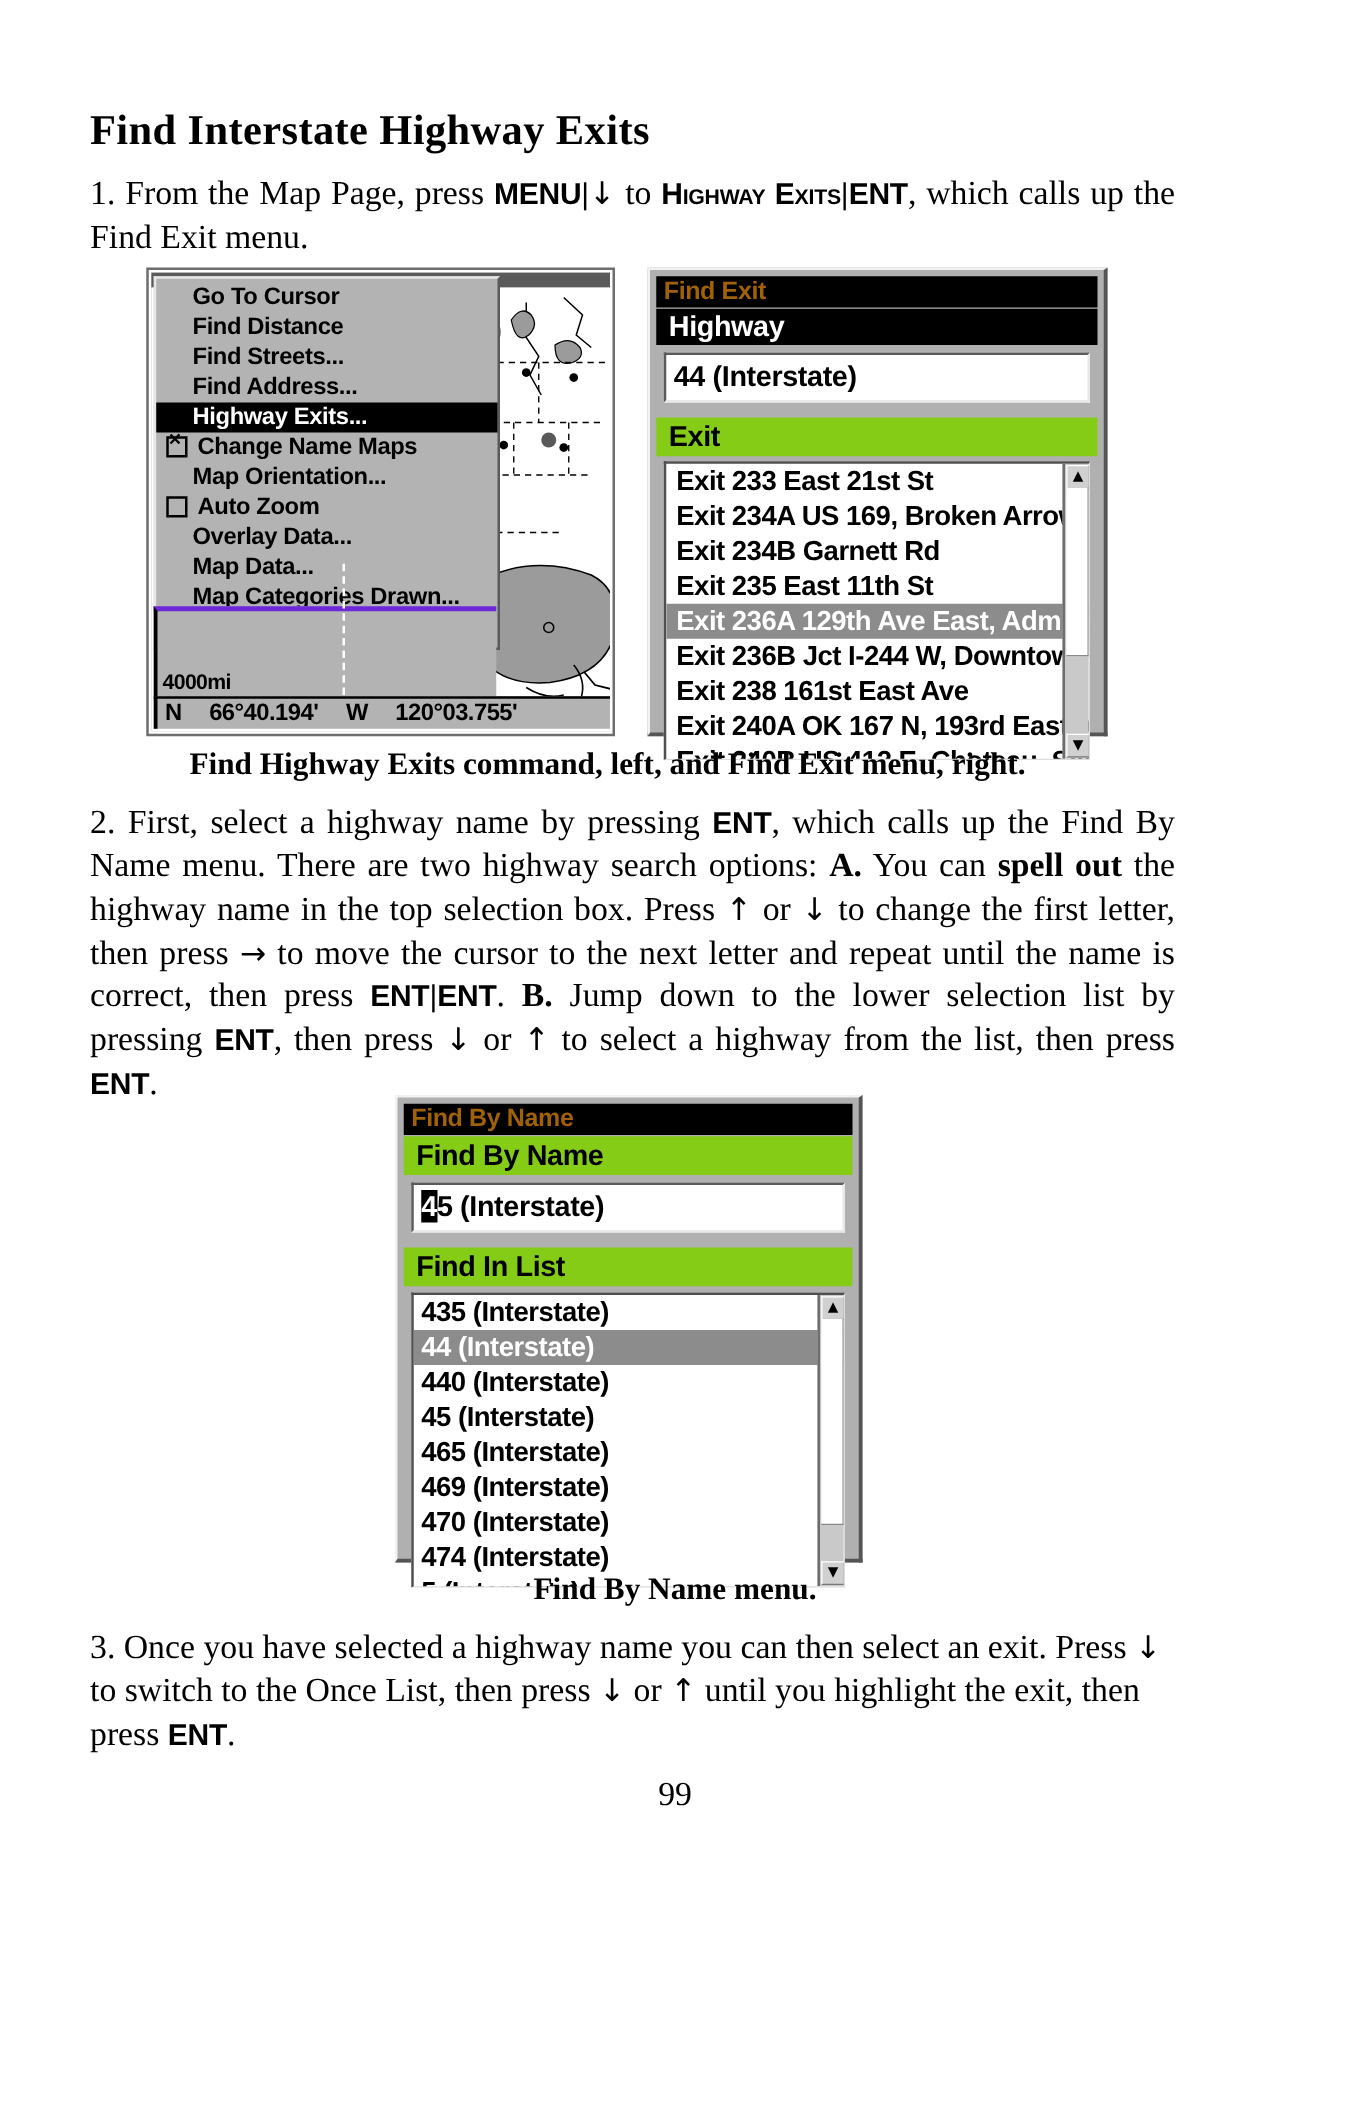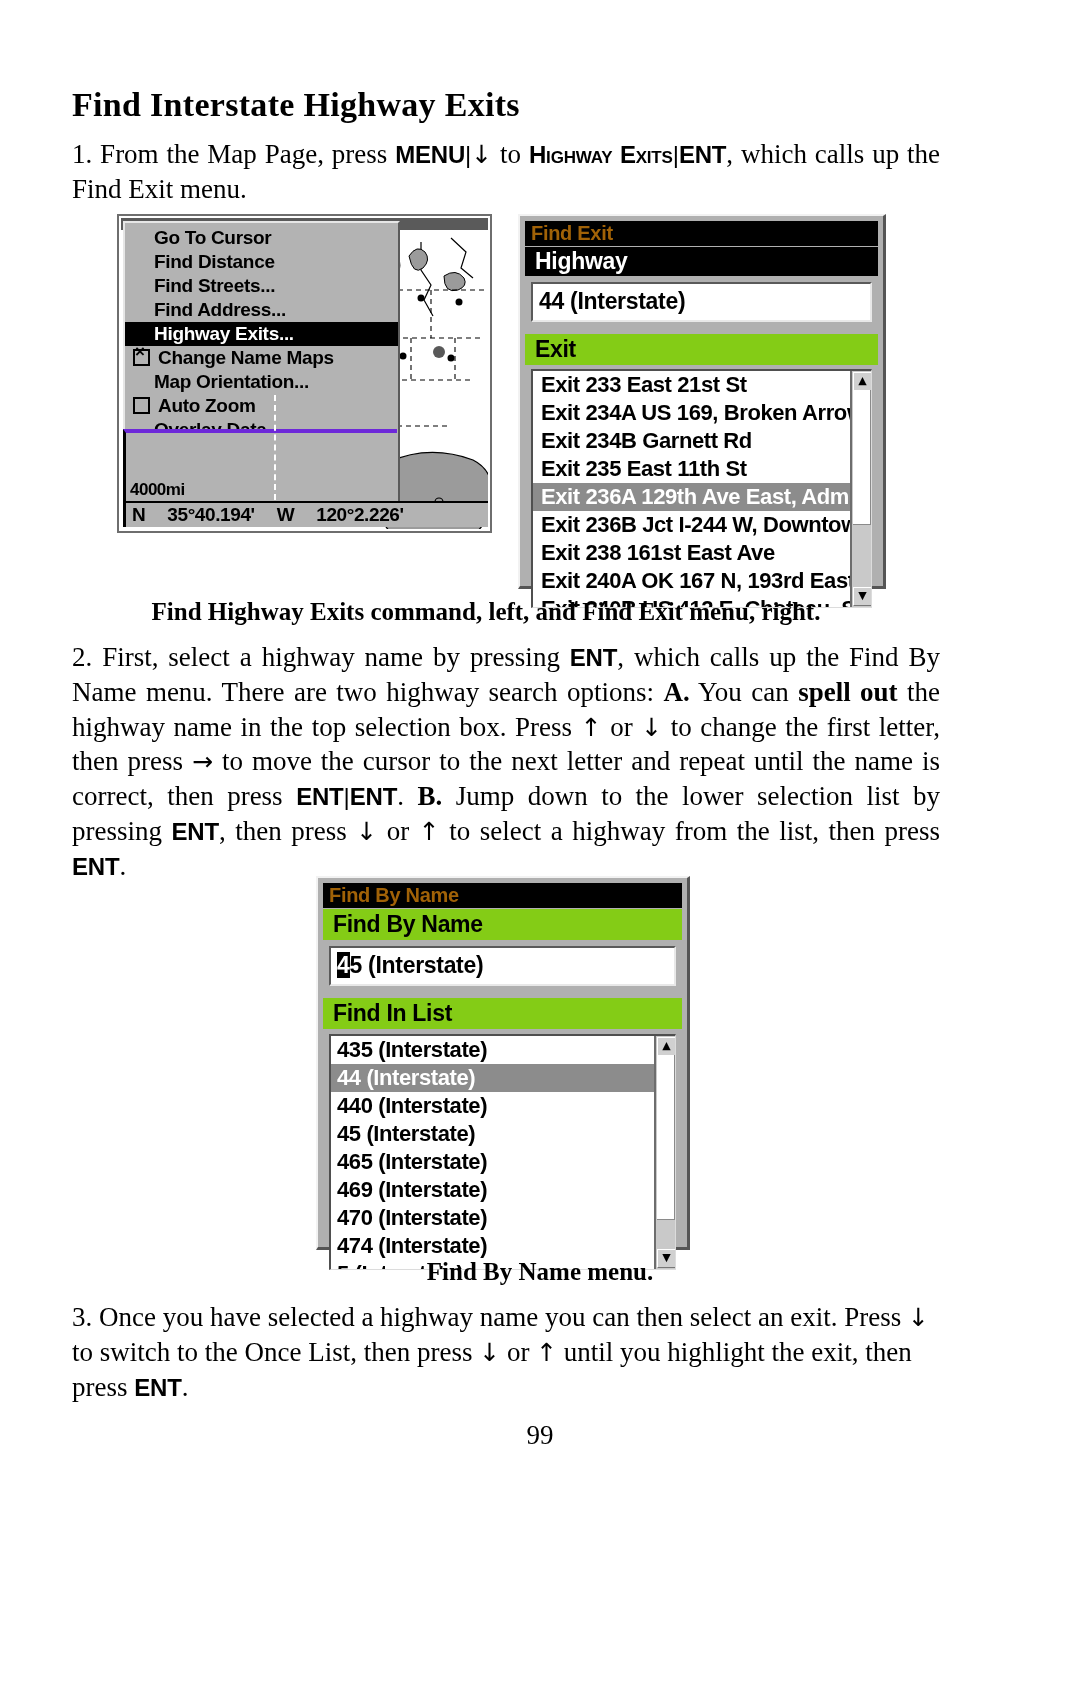--- a/index.html
+++ b/index.html
@@ -75,21 +75,21 @@
     position: absolute;
     background: #aaaaaa;
     font-family: "Liberation Sans", sans-serif;
     color: #000;
     box-sizing: border-box;
   }
 
   
   #fig-left {
     left: 117px; top: 214px;
-    width: 375px; height: 319px;
+    width: 375px; height: 375px;
     background: #ffffff;
     border: 2px solid #6e6e6e;
     overflow: hidden;
   }
   #fig-left .maparea {
     position: absolute;
     left: 2px; top: 2px;
     right: 2px; bottom: 2px;
     background: #b2b2b2;
     overflow: hidden;
@@ -447,25 +447,25 @@
       </div>
 
       <div class="scale-strip">
         <div class="scale-dash"></div>
         <div class="scale-label">4000mi</div>
       </div>
 
       <div class="coord-bar">
         <span>N</span>
         <span class="gap"></span>
-        <span>35°40.194'</span>
+        <span>66°40.194'</span>
         <span class="gap"></span>
         <span>W</span>
         <span class="gap"></span>
-        <span>120°2.226'</span>
+        <span>120°03.755'</span>
       </div>
     </div>
   </div>
 
   <div class="lcd" id="fig-right">
     <div class="titlebar">Find Exit</div>
     <div class="subheader-black">Highway</div>
     <div class="field-box">44 (Interstate)</div>
     <div class="subheader-grey" style="margin-top:12px;">Exit</div>
 

